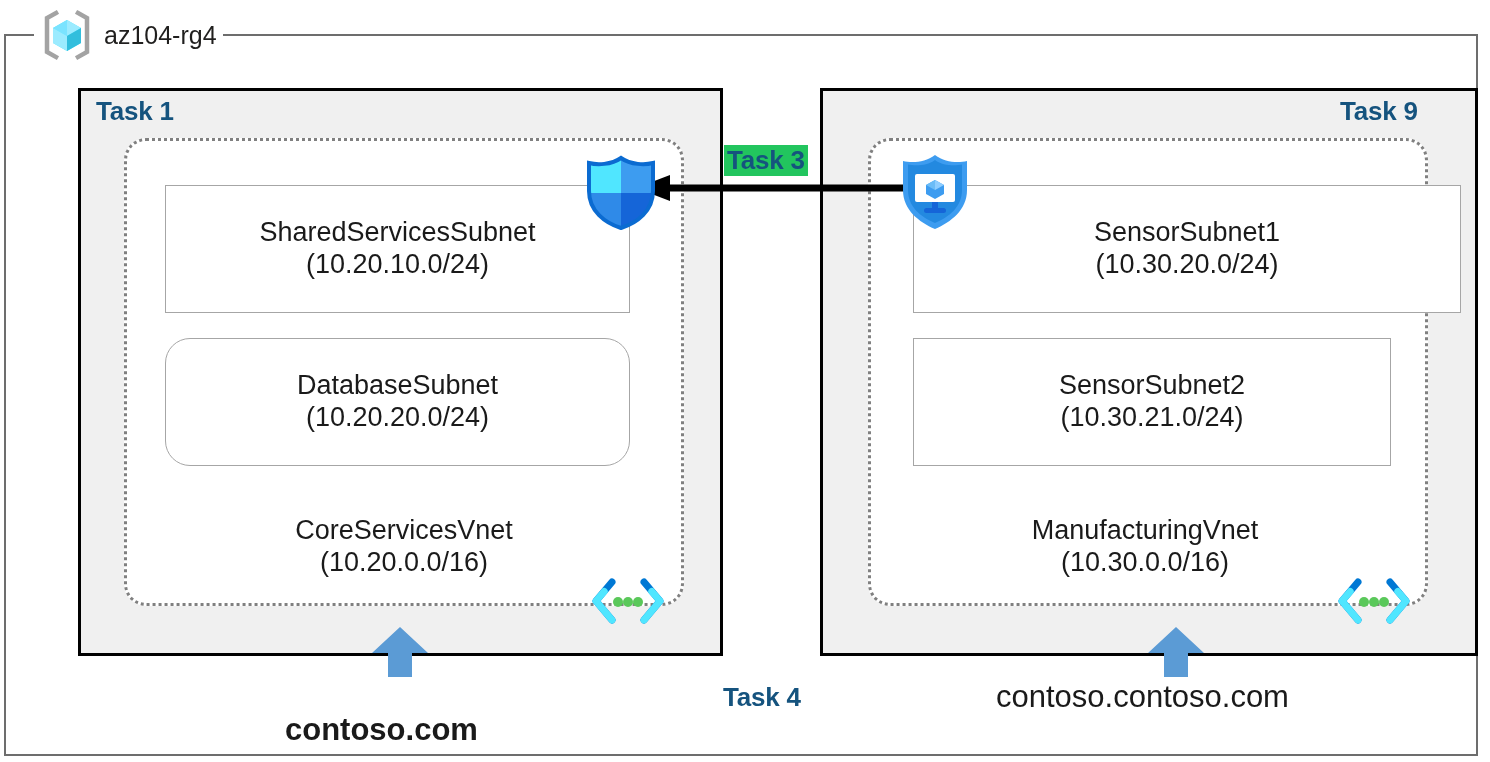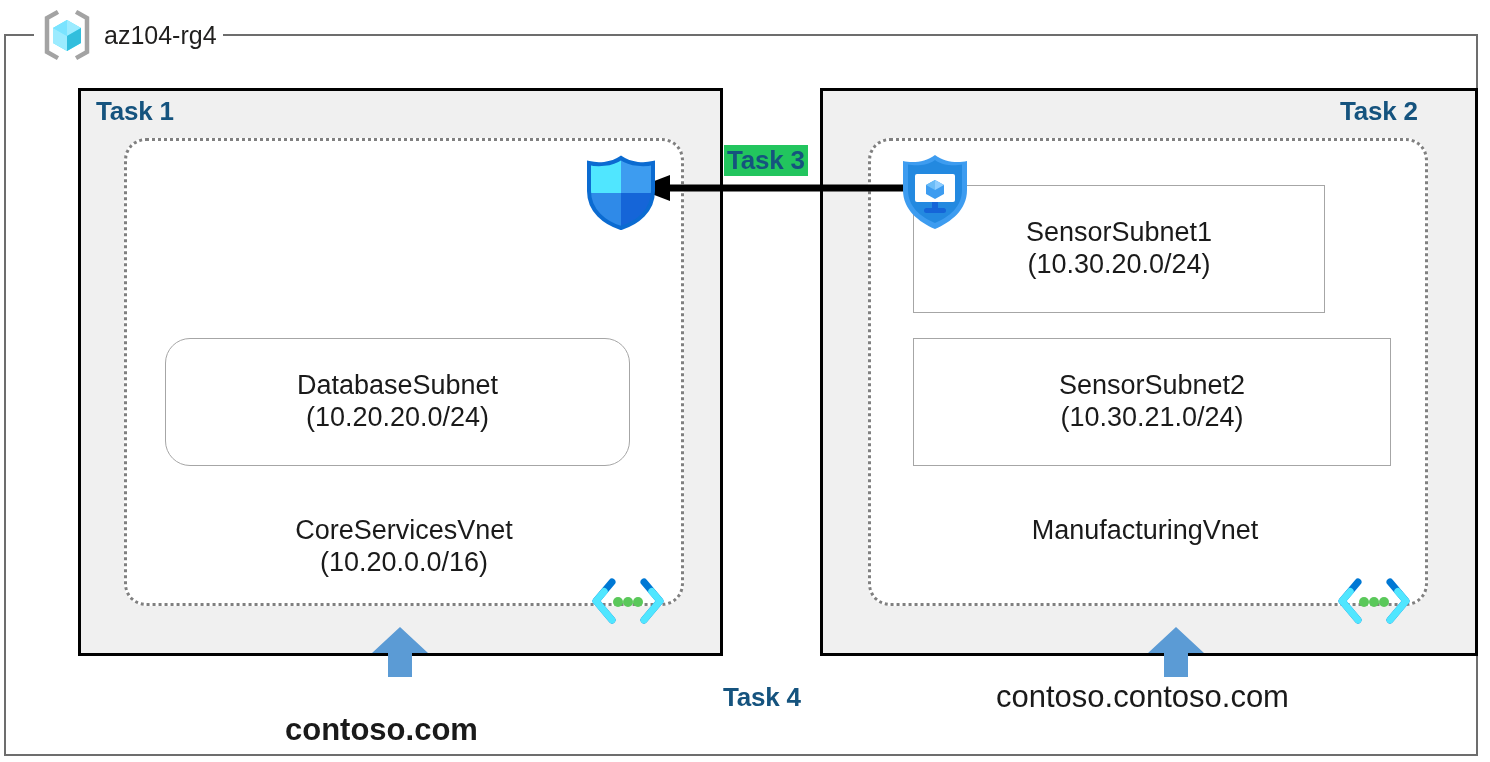--- a/index.html
+++ b/index.html
@@ -87,21 +87,21 @@
     background: #ffffff;
     border: 1px solid #a6a6a6;
     box-sizing: border-box;
     display: flex;
     flex-direction: column;
     align-items: center;
     justify-content: center;
   }
   #subnet-shared   { left: 165px; top: 185px; width: 465px; height: 128px; }
   #subnet-database { left: 165px; top: 338px; width: 465px; height: 128px; border-radius: 25px; }
-  #subnet-sensor1  { left: 913px; top: 185px; width: 412px; height: 128px; }
+  #subnet-sensor1  { left: 913px; top: 185px; width: 548px; height: 128px; }
   #subnet-sensor2  { left: 913px; top: 338px; width: 478px; height: 128px; }
 
   .box-name, .box-cidr {
     font-size: 27px;
     color: #1a1a1a;
     line-height: 1.18;
     text-align: center;
     white-space: nowrap;
   }
 
@@ -167,20 +167,24 @@
       </svg>
     </span>
     <span class="rg-title">az104-rg4</span>
   </div>
 
   <div class="task-panel" id="task1-panel"></div>
   <div class="task-label" id="task1-label">Task 1</div>
 
   <div class="vnet-box" id="vnet1-box"></div>
 
+  <div class="subnet-box" id="subnet-shared">
+    <div class="box-name">SharedServicesSubnet</div>
+    <div class="box-cidr">(10.20.10.0/24)</div>
+  </div>
 
   <div class="subnet-box" id="subnet-database">
     <div class="box-name">DatabaseSubnet</div>
     <div class="box-cidr">(10.20.20.0/24)</div>
   </div>
 
   <div class="vnet-label" id="vnet1-label">
     <div class="box-name">CoreServicesVnet</div>
     <div class="box-cidr">(10.20.0.0/16)</div>
   </div>
@@ -191,36 +195,37 @@
       <path d="M12.2 13.5 L4 23 L20 42" fill="none" stroke="#50e6ff" stroke-width="7" stroke-linecap="round" stroke-linejoin="round"></path>
       <path d="M52 4 L68 23 L52 42" fill="none" stroke="#0078d4" stroke-width="7" stroke-linecap="round" stroke-linejoin="round"></path>
       <path d="M59.8 13.5 L68 23 L52 42" fill="none" stroke="#50e6ff" stroke-width="7" stroke-linecap="round" stroke-linejoin="round"></path>
       <circle cx="26" cy="24" r="5" fill="#5ac85a"></circle>
       <circle cx="36" cy="24" r="5" fill="#5ac85a"></circle>
       <circle cx="46" cy="24" r="5" fill="#5ac85a"></circle>
     </svg>
   </span>
 
   <div class="task-panel" id="task2-panel"></div>
-  <div class="task-label" id="task2-label">Task 2</div>
+  <div class="task-label" id="task2-label">Task 9</div>
 
   <div class="vnet-box" id="vnet2-box"></div>
 
   <div class="subnet-box" id="subnet-sensor1">
     <div class="box-name">SensorSubnet1</div>
     <div class="box-cidr">(10.30.20.0/24)</div>
   </div>
 
   <div class="subnet-box" id="subnet-sensor2">
     <div class="box-name">SensorSubnet2</div>
     <div class="box-cidr">(10.30.21.0/24)</div>
   </div>
 
   <div class="vnet-label" id="vnet2-label">
     <div class="box-name">ManufacturingVnet</div>
+    <div class="box-cidr">(10.30.0.0/16)</div>
   </div>
 
   <span class="icon-abs" id="vnet2-icon">
     <svg viewBox="0 0 72 46" width="72" height="46" aria-hidden="true">
       <path d="M20 4 L4 23 L20 42" fill="none" stroke="#0078d4" stroke-width="7" stroke-linecap="round" stroke-linejoin="round"></path>
       <path d="M12.2 13.5 L4 23 L20 42" fill="none" stroke="#50e6ff" stroke-width="7" stroke-linecap="round" stroke-linejoin="round"></path>
       <path d="M52 4 L68 23 L52 42" fill="none" stroke="#0078d4" stroke-width="7" stroke-linecap="round" stroke-linejoin="round"></path>
       <path d="M59.8 13.5 L68 23 L52 42" fill="none" stroke="#50e6ff" stroke-width="7" stroke-linecap="round" stroke-linejoin="round"></path>
       <circle cx="26" cy="24" r="5" fill="#5ac85a"></circle>
       <circle cx="36" cy="24" r="5" fill="#5ac85a"></circle>

